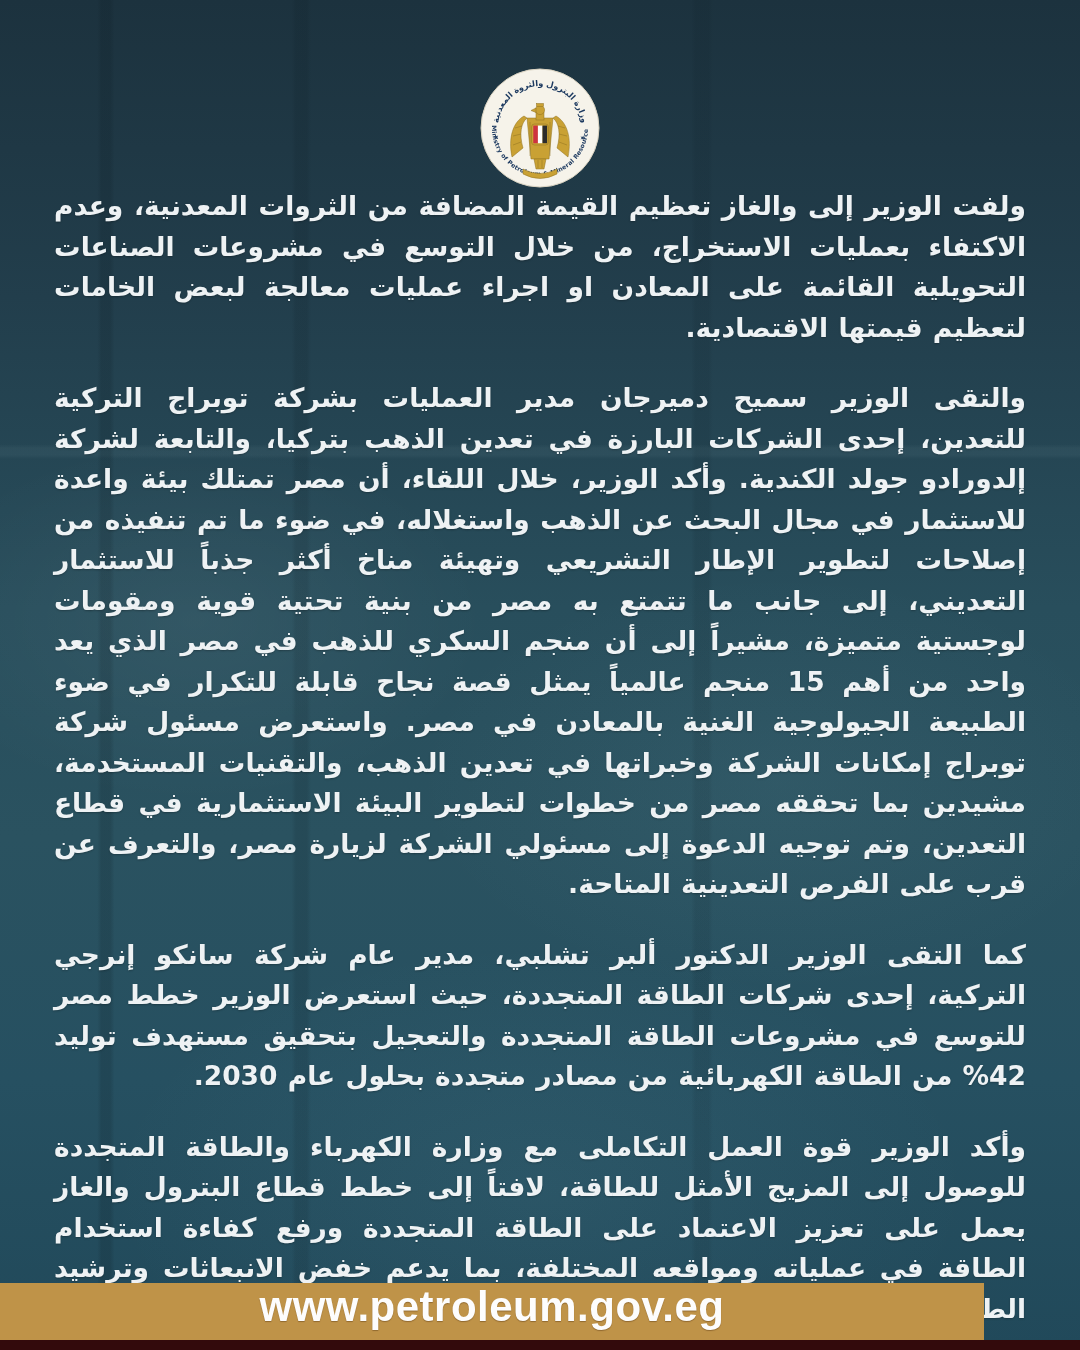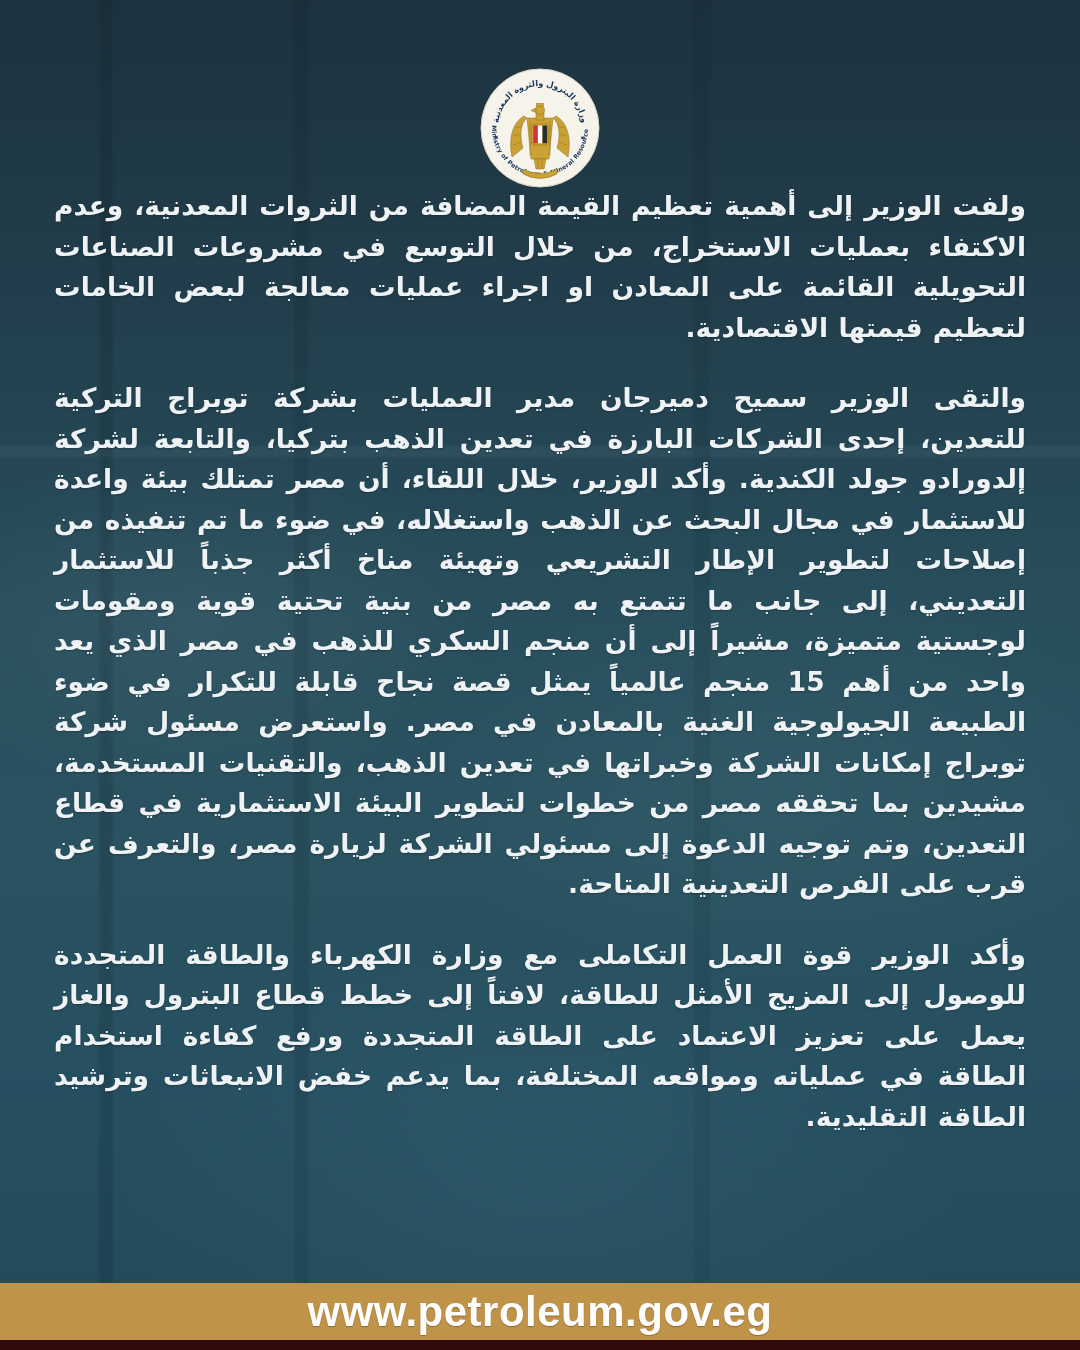--- a/index.html
+++ b/index.html
@@ -38,23 +38,23 @@
     font-weight:bold;
     font-size:26.5px;
     line-height:40.5px;
     text-align:justify;
     text-align-last:right;
     -moz-text-align-last:right;
     word-spacing:1px;
     text-shadow:0 1px 2px rgba(0,0,0,0.25);
   }
   .footer-bar{
-    position:absolute;left:0;bottom:10px;width:1080px;height:57px;
+    position:absolute;left:0;bottom:10px;width:984px;height:57px;
     background:#bf9348;
-    display:flex;align-items:center;justify-content:center;
+    display:flex;align-items:flex-start;justify-content:center;
   }
   .footer-url{
     color:#fdfdfd;
     font-family:"Liberation Sans","DejaVu Sans",sans-serif;
     font-weight:bold;
     font-size:42px;
     letter-spacing:0.5px;
     text-shadow:0 1px 1px rgba(60,30,0,0.35);
   }
   .bottom-strip{
@@ -106,22 +106,23 @@
 
         <path d="M56,93 L68,93 L66,103 L58,103 Z" fill="#c9a134"></path>
         <path d="M60,94 L60,102 M64,94 L64,102" stroke="#8f7020" fill="none"></path>
 
         <path d="M45,103 Q62,112 79,103 L79,108 Q62,117 45,108 Z" fill="#c9a134"></path>
       </g>
     </svg>
   </div>
 
   <div class="content">
-    <p>ولفت الوزير إلى أهمية تعظيم القيمة المضافة من الثروات المعدنية، وعدم الاكتفاء بعمليات الاستخراج، من خلال التوسع في مشروعات الصناعات التحويلية القائمة على المعادن او اجراء عمليات معالجة لبعض الخامات لتعظيم قيمتها الاقتصادية.</p>
+    <p>ولفت الوزير إلى والغاز تعظيم القيمة المضافة من الثروات المعدنية، وعدم الاكتفاء بعمليات الاستخراج، من خلال التوسع في مشروعات الصناعات التحويلية القائمة على المعادن او اجراء عمليات معالجة لبعض الخامات لتعظيم قيمتها الاقتصادية.</p>
     <p>والتقى الوزير سميح دميرجان مدير العمليات بشركة توبراج التركية للتعدين، إحدى الشركات البارزة في تعدين الذهب بتركيا، والتابعة لشركة إلدورادو جولد الكندية. وأكد الوزير، خلال اللقاء، أن مصر تمتلك بيئة واعدة للاستثمار في مجال البحث عن الذهب واستغلاله، في ضوء ما تم تنفيذه من إصلاحات لتطوير الإطار التشريعي وتهيئة مناخ أكثر جذباً للاستثمار التعديني، إلى جانب ما تتمتع به مصر من بنية تحتية قوية ومقومات لوجستية متميزة، مشيراً إلى أن منجم السكري للذهب في مصر الذي يعد واحد من أهم 15 منجم عالمياً يمثل قصة نجاح قابلة للتكرار في ضوء الطبيعة الجيولوجية الغنية بالمعادن في مصر. واستعرض مسئول شركة توبراج إمكانات الشركة وخبراتها في تعدين الذهب، والتقنيات المستخدمة، مشيدين بما تحققه مصر من خطوات لتطوير البيئة الاستثمارية في قطاع التعدين، وتم توجيه الدعوة إلى مسئولي الشركة لزيارة مصر، والتعرف عن قرب على الفرص التعدينية المتاحة.</p>
+    <p>كما التقى الوزير الدكتور ألبر تشلبي، مدير عام شركة سانكو إنرجي التركية، إحدى شركات الطاقة المتجددة، حيث استعرض الوزير خطط مصر للتوسع في مشروعات الطاقة المتجددة والتعجيل بتحقيق مستهدف توليد ‏%42 من الطاقة الكهربائية من مصادر متجددة بحلول عام 2030.</p>
     <p>وأكد الوزير قوة العمل التكاملى مع وزارة الكهرباء والطاقة المتجددة للوصول إلى المزيج الأمثل للطاقة، لافتاً إلى خطط قطاع البترول والغاز يعمل على تعزيز الاعتماد على الطاقة المتجددة ورفع كفاءة استخدام الطاقة في عملياته ومواقعه المختلفة، بما يدعم خفض الانبعاثات وترشيد الطاقة التقليدية.</p>
   </div>
 
   <div class="footer-bar">
     <span class="footer-url">www.petroleum.gov.eg</span>
   </div>
   <div class="bottom-strip"></div>
 
 </div>
 

